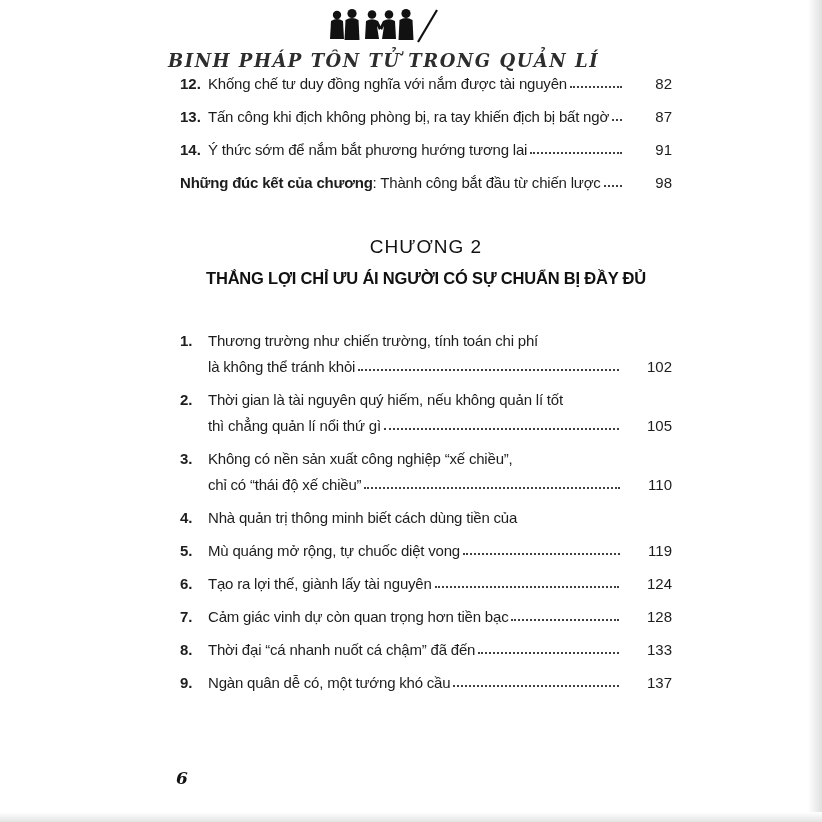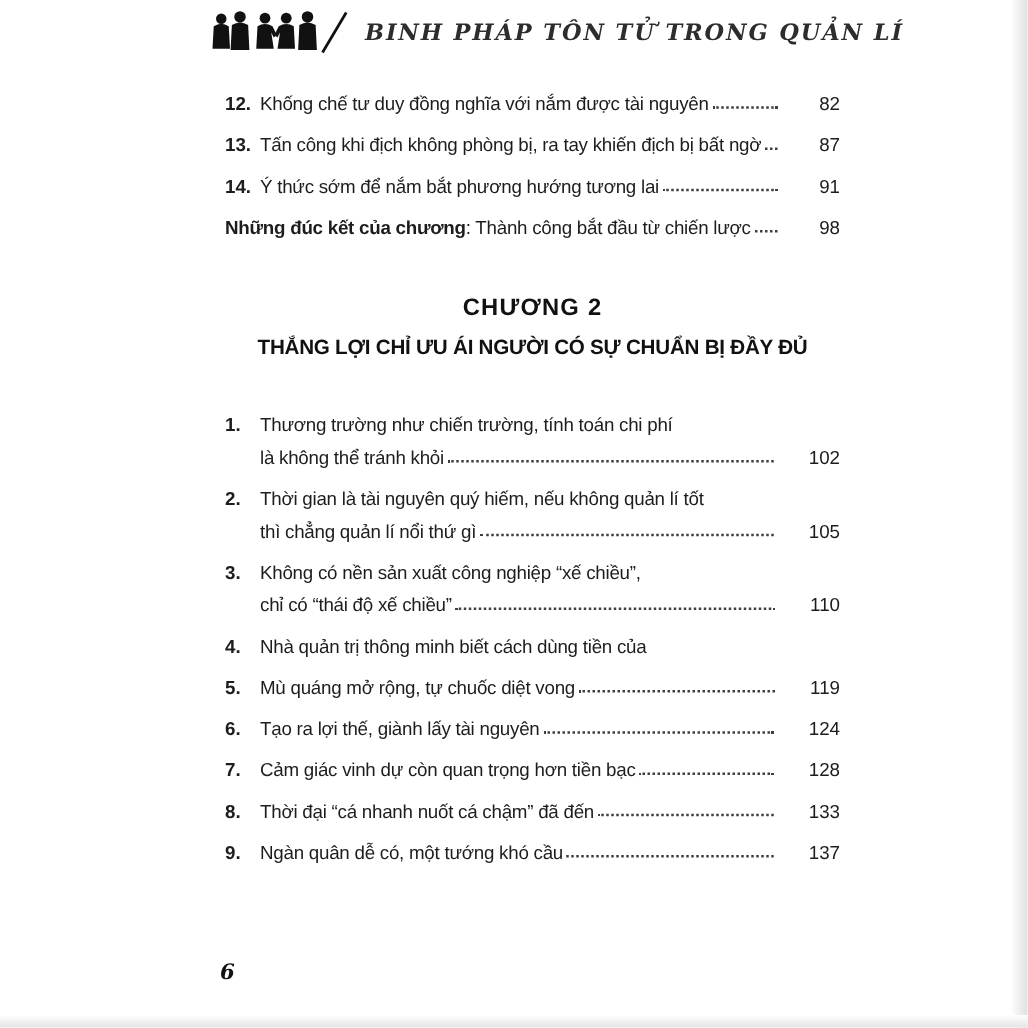--- a/index.html
+++ b/index.html
@@ -16,21 +16,21 @@
     background: linear-gradient(to right, #ffffff, #e0e0e0);
   }
   .edge-bottom {
     position: absolute; left: 0; bottom: 0; width: 100%; height: 10px;
     background: linear-gradient(to bottom, #ffffff, #e4e4e4);
   }
 
   
   .header {
     position: absolute; top: 8px; left: 168px;
-    display: flex; align-items: center; gap: 12px;
+    display: flex; align-items: center; gap: 6px; flex-direction: column;
   }
   .logo svg { display: block; }
   .header-title {
     font-family: "DejaVu Serif", "Liberation Serif", serif;
     font-style: italic; font-weight: bold;
     font-size: 18px; letter-spacing: 1.5px;
     color: #2d2d2d; white-space: nowrap;
   }
 
   
@@ -46,21 +46,21 @@
   .leader {
     flex: 1 1 auto; min-width: 4px;
     border-bottom: 2.5px dotted #3f3f3f;
     margin: 0 3px; position: relative; top: -1px;
   }
   .pg { flex: 0 0 auto; min-width: 22px; text-align: right; margin-left: 25px; }
 
   
   .chapter-block { margin-top: 42px; margin-bottom: 40px; text-align: center; }
   .chapter-label {
-    font-size: 19px; font-weight: bold; letter-spacing: 1px; color: #111;
+    font-size: 19px; font-weight: normal; letter-spacing: 1px; color: #111;
     margin-bottom: 11px;
   }
   .chapter-title {
     font-size: 16.5px; font-weight: bold; color: #111; letter-spacing: -0.2px;
   }
 
   
   .toc-ch2 .item { margin-bottom: 7px; }
   .toc-ch2 .l1, .toc-ch2 .l2, .toc-ch2 .one-line { line-height: 26px; }
   .toc-ch2 .l2 { padding-left: 28px; }

